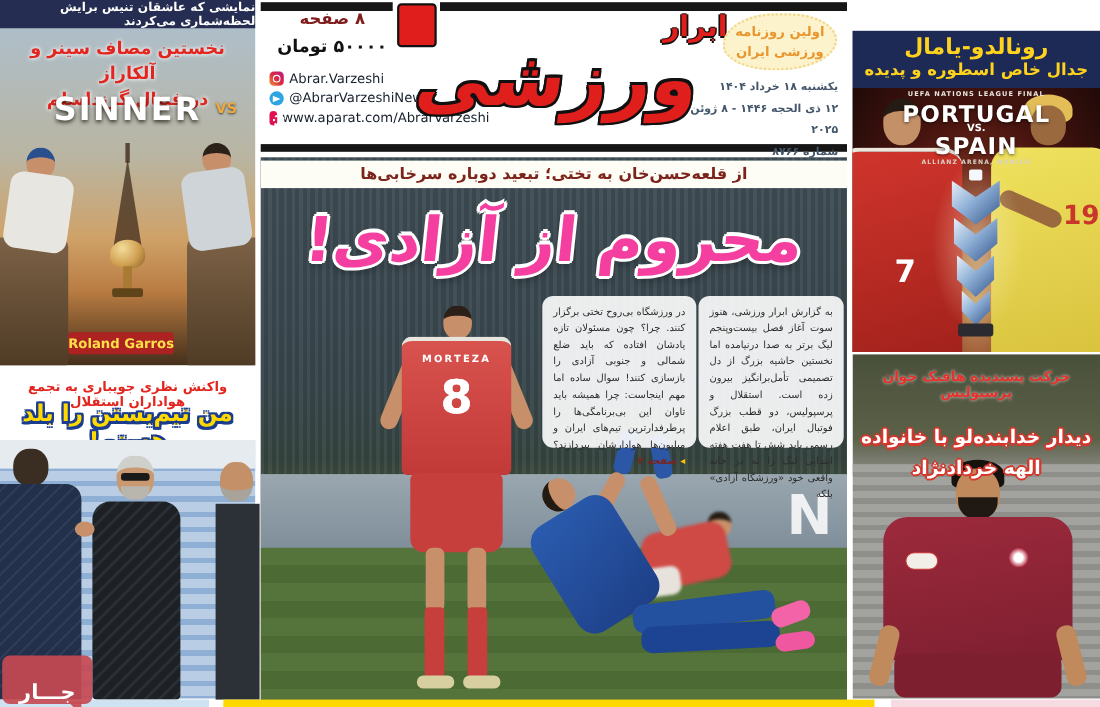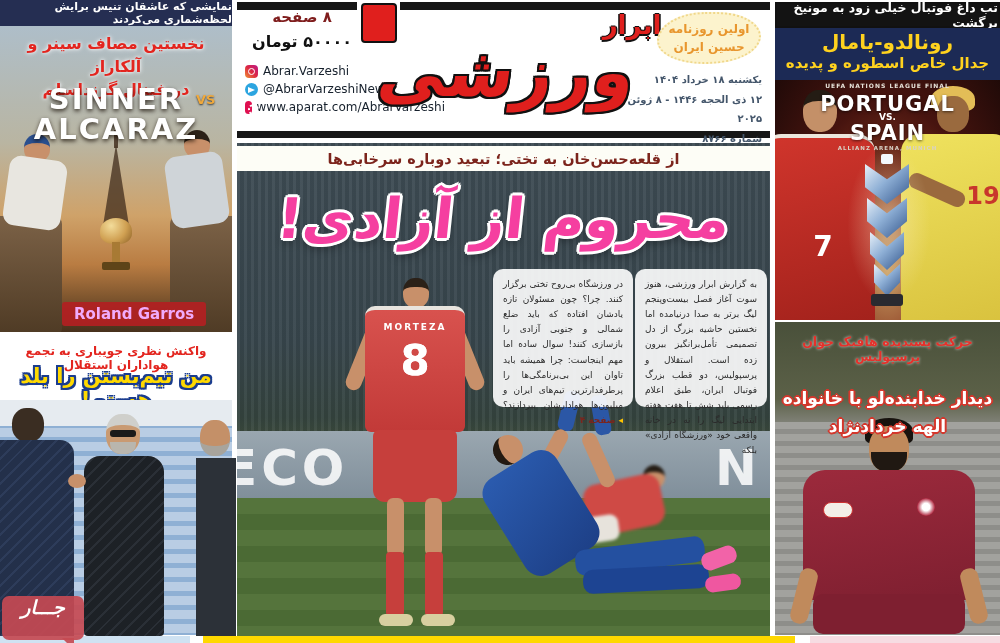--- a/index.html
+++ b/index.html
@@ -32,22 +32,22 @@
 
   
   .kicker-strip{background:#252e52;color:#fff;font-size:11px;font-weight:bold;
                 display:flex;align-items:center;justify-content:center;}
   .poster{background:linear-gradient(180deg,#aebec9 0%,#b9b5a2 38%,#cfa269 62%,#b97c42 78%,#6d4a28 92%,#46301c 100%);overflow:hidden;}
   .tennis-head{color:#e3251f;font-size:16px;font-weight:bold;line-height:1.45;
                text-shadow:0 0 3px #f2f4f6,0 0 5px #f2f4f6;}
   .poster-name{color:#fff;font-weight:bold;letter-spacing:2px;font-size:29px;
                text-shadow:0 2px 4px rgba(20,10,0,.8);}
   .poster-vs{color:#f0a93c;font-weight:bold;font-size:13px;text-shadow:0 1px 2px rgba(0,0,0,.7);}
-  .rg-box{background:rgba(178,32,34,.92);color:#f0abfc;font-weight:bold;font-size:15px;
-          padding:3px 12px;border-radius:3px;}
+  .rg-box{background:rgba(178,32,34,.92);color:#fde047;font-weight:bold;font-size:12px;
+          padding:3px 0;border-radius:3px;}
   .eiffel{width:0;height:0;border-left:14px solid transparent;border-right:14px solid transparent;
           border-bottom:88px solid rgba(64,44,28,.75);}
   .eiffel::after{content:"";position:absolute;left:-2px;top:-14px;width:4px;height:18px;background:rgba(64,44,28,.8);}
   .ledge{background:linear-gradient(180deg,#7c6247,#4e3a24);border-radius:8px;}
   .sil-head{border-radius:50% 50% 45% 45%;background:#c8906a;}
   .trophy-bowl{background:radial-gradient(circle at 35% 30%,#f3dc9a,#d0a throw,#d0a052 55%,#8a5f26);border-radius:50% 50% 40% 40%;}
   .est-kicker{color:#e3251f;font-size:12px;font-weight:bold;}
   .est-head{color:#ffd900;font-size:21px;font-weight:bold;
     text-shadow:-2px 0 #1b3d8f,2px 0 #1b3d8f,0 -2px #1b3d8f,0 2px #1b3d8f,-2px -2px #1b3d8f,2px 2px #1b3d8f,-2px 2px #1b3d8f,2px -2px #1b3d8f;}
   .seats{background:repeating-linear-gradient(180deg,#b9cde4 0 9px,#8fb0d4 9px 14px);}
@@ -84,21 +84,21 @@
   .promo-vs{color:#fff;font-size:9px;font-weight:bold;}
   .promo-venue{color:#d8d2c6;font-size:5.5px;font-weight:bold;letter-spacing:1px;}
   .chev{clip-path:polygon(0 0,50% 38%,100% 0,100% 58%,50% 100%,0 58%);
         background:linear-gradient(135deg,#e8f0f8,#8fb0d6 45%,#33568c);}
   .per-kicker{color:#e5312b;font-size:12.5px;font-weight:bold;text-shadow:0 0 3px rgba(255,255,255,.8);}
   .per-head{color:#fff;font-size:17px;font-weight:bold;
     text-shadow:-2px 0 #d4372c,2px 0 #d4372c,0 -2px #d4372c,0 2px #d4372c,-1px -1px #d4372c,1px 1px #d4372c,-1px 1px #d4372c,1px -1px #d4372c;margin-top:32px;}
   .wall{background:repeating-linear-gradient(180deg,#a2a29e 0 7px,#8e8e8a 7px 12px);}
 
   
-  .wm{background:rgba(198,74,82,.92);border-radius:7px;display:flex;align-items:flex-start;justify-content:center;font-style:italic;}
+  .wm{background:rgba(198,74,82,.92);border-radius:7px;display:flex;align-items:flex-end;justify-content:center;}
   .wm::after{content:"";position:absolute;right:10px;bottom:-10px;border-top:12px solid rgba(198,74,82,.92);
              border-left:12px solid transparent;}
   .wm span{color:#fff;font-weight:bold;font-size:19px;}
 </style>
 </head>
 <body>
 
 <div id="page">
 
   <div class="abs" style="left:237px;top:0;width:533px;height:140px;background:#fff;">
@@ -123,35 +123,34 @@
         <span class="txt">www.aparat.com/AbrarVarzeshi</span>
       </div>
     </div>
 
     <div class="abs" style="left:124px;top:3px;width:36px;height:40px;background:#e01f1d;border:2.5px solid #111;border-radius:4px;"></div>
     <div class="abs fa logo-small" style="left:340px;top:10px;width:110px;font-size:26px;text-align:center;">ابرار</div>
     <div class="abs fa logo-large" style="left:105px;top:32px;width:330px;font-size:68px;text-align:center;line-height:1.2;">ورزشی</div>
 
     <div class="abs badge" style="left:420px;top:12px;width:104px;height:52px;">
       <div>اولین روزنامه</div>
-      <div>حسین ایران</div>
+      <div>ورزشی ایران</div>
     </div>
 
     <div class="abs fa dates" style="left:373px;top:70px;width:152px;">
       <div>یکشنبه ۱۸ خرداد ۱۴۰۴</div>
       <div>۱۲ ذی الحجه ۱۴۴۶ - ۸ ژوئن ۲۰۲۵</div>
       <div>شماره ۸۷۶۶</div>
     </div>
   </div>
 
   <div class="abs main-photo" style="left:237px;top:143px;width:533px;height:500px;">
     <div class="abs crowd" style="left:0;top:0;width:533px;height:290px;opacity:.8;"></div>
 
     <div class="abs board" style="left:0;top:288px;width:533px;height:72px;">
-      <div class="abs board-txt" style="left:-14px;top:8px;">ECO</div>
       <div class="abs board-txt" style="left:478px;top:8px;">N</div>
     </div>
     <div class="abs pitch" style="left:0;top:355px;width:533px;height:145px;"></div>
 
     <div class="abs" style="left:122px;top:135px;width:112px;height:500px;">
       <div class="abs skin" style="left:44px;top:0;width:26px;height:30px;border-radius:45%;border-top:9px solid #2b2118;"></div>
       <div class="abs skin" style="left:-4px;top:48px;width:16px;height:66px;border-radius:8px;transform:rotate(22deg);"></div>
       <div class="abs skin" style="left:100px;top:48px;width:16px;height:66px;border-radius:8px;transform:rotate(-22deg);"></div>
       <div class="abs jersey" style="left:6px;top:28px;width:100px;height:126px;border-top:4px solid #e8e4de;">
         <div class="abs jname ctr" style="left:0;top:12px;width:100px;">MORTEZA</div>
@@ -214,21 +213,20 @@
       <div class="abs trophy-bowl" style="left:100px;top:192px;width:32px;height:26px;background:radial-gradient(circle at 35% 30%,#f3dc9a,#d0a052 55%,#8a5f26);"></div>
       <div class="abs" style="left:112px;top:216px;width:8px;height:22px;background:#a87a34;"></div>
       <div class="abs" style="left:102px;top:236px;width:28px;height:8px;background:#5e4418;border-radius:2px;"></div>
 
       <div class="abs fa tennis-head ctr" style="left:4px;top:6px;width:224px;">
         <div>نخستین مصاف سینر و آلکاراز</div>
         <div>در فینال گرنداسلم</div>
       </div>
       <div class="abs poster-name ctr" style="left:0;top:56px;width:232px;">SINNER</div>
       <div class="abs poster-vs" style="left:196px;top:66px;">VS</div>
-      <div class="abs poster-name ctr" style="left:0;top:86px;width:232px;">ALCARAZ</div>
       <div class="abs rg-box" style="left:62px;top:276px;">Roland Garros</div>
     </div>
 
     <div class="abs" style="left:0;top:338px;width:232px;height:297px;background:#fff;">
       <div class="abs fa est-kicker ctr" style="left:2px;top:6px;width:228px;">واکنش نظری جویباری به تجمع هواداران استقلال</div>
       <div class="abs fa est-head ctr" style="left:2px;top:26px;width:228px;">من تیم‌بستن را بلد هستم!</div>
       <div class="abs seats" style="left:0;top:62px;width:232px;height:235px;">
         <div class="abs" style="left:0;top:0;width:232px;height:26px;background:#e6ebf0;"></div>
 
         <div class="abs" style="left:84px;top:14px;width:80px;height:222px;">
@@ -247,23 +245,20 @@
         <div class="abs" style="left:196px;top:20px;width:40px;height:216px;">
           <div class="abs" style="left:4px;top:0;width:30px;height:36px;border-radius:45%;background:#c49068;border-bottom:10px solid #a8a49c;"></div>
           <div class="abs" style="left:0;top:38px;width:40px;height:178px;background:#2c3138;"></div>
         </div>
       </div>
     </div>
   </div>
 
   <div class="abs" style="left:775px;top:0;width:225px;height:643px;">
 
-    <div class="abs nat-strip fa" style="left:0;top:2px;width:225px;height:26px;">
-      <span>تب داغ فوتبال خیلی زود به مونیخ برگشت</span>
-    </div>
     <div class="abs navy-block" style="left:0;top:28px;width:225px;height:52px;">
       <div class="fa nat-h1 ctr" style="padding-top:2px;">رونالدو-یامال</div>
       <div class="fa nat-h2 ctr">جدال خاص اسطوره و پدیده</div>
     </div>
     <div class="abs promo" style="left:0;top:80px;width:225px;height:240px;">
 
       <div class="abs" style="left:-6px;top:10px;width:100px;height:230px;">
         <div class="abs" style="left:34px;top:0;width:34px;height:42px;border-radius:45%;background:#c49068;border-top:11px solid #241c14;"></div>
         <div class="abs" style="left:-6px;top:44px;width:112px;height:186px;background:linear-gradient(165deg,#d0352c,#a3221c);border-radius:18px 18px 0 0;border-top:4px solid #ece6dc;"></div>
         <div class="abs" style="left:34px;top:140px;width:40px;color:#fff;font-weight:bold;font-size:28px;text-align:center;">7</div>

